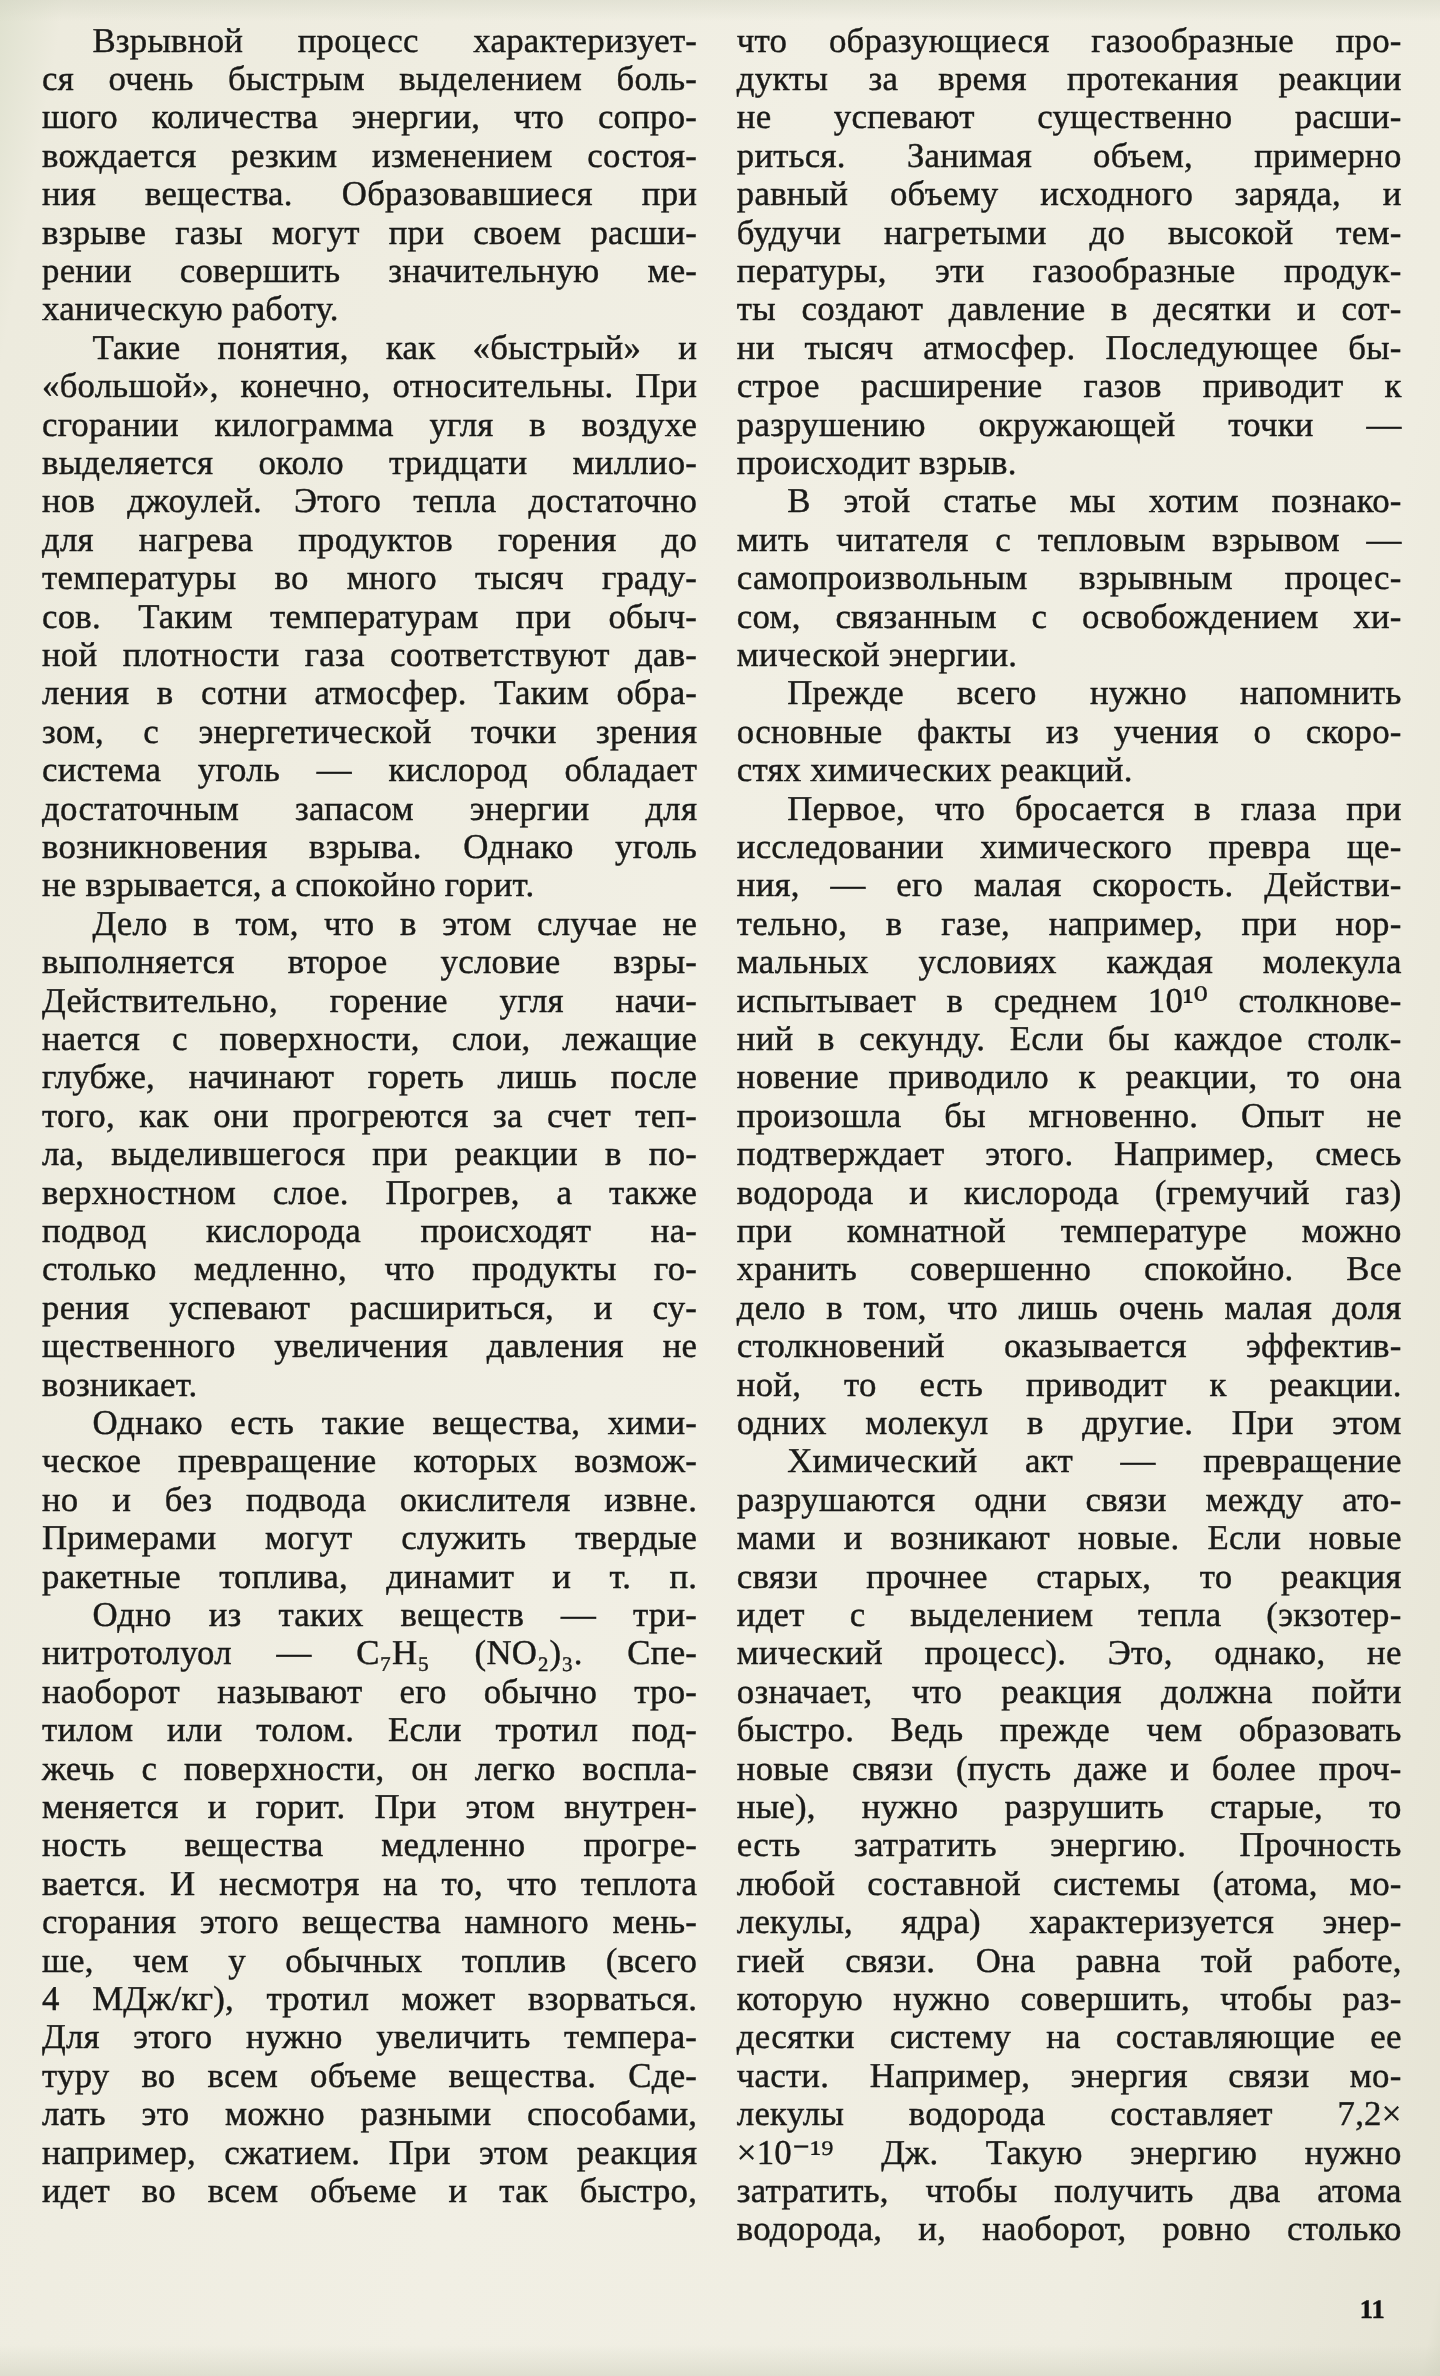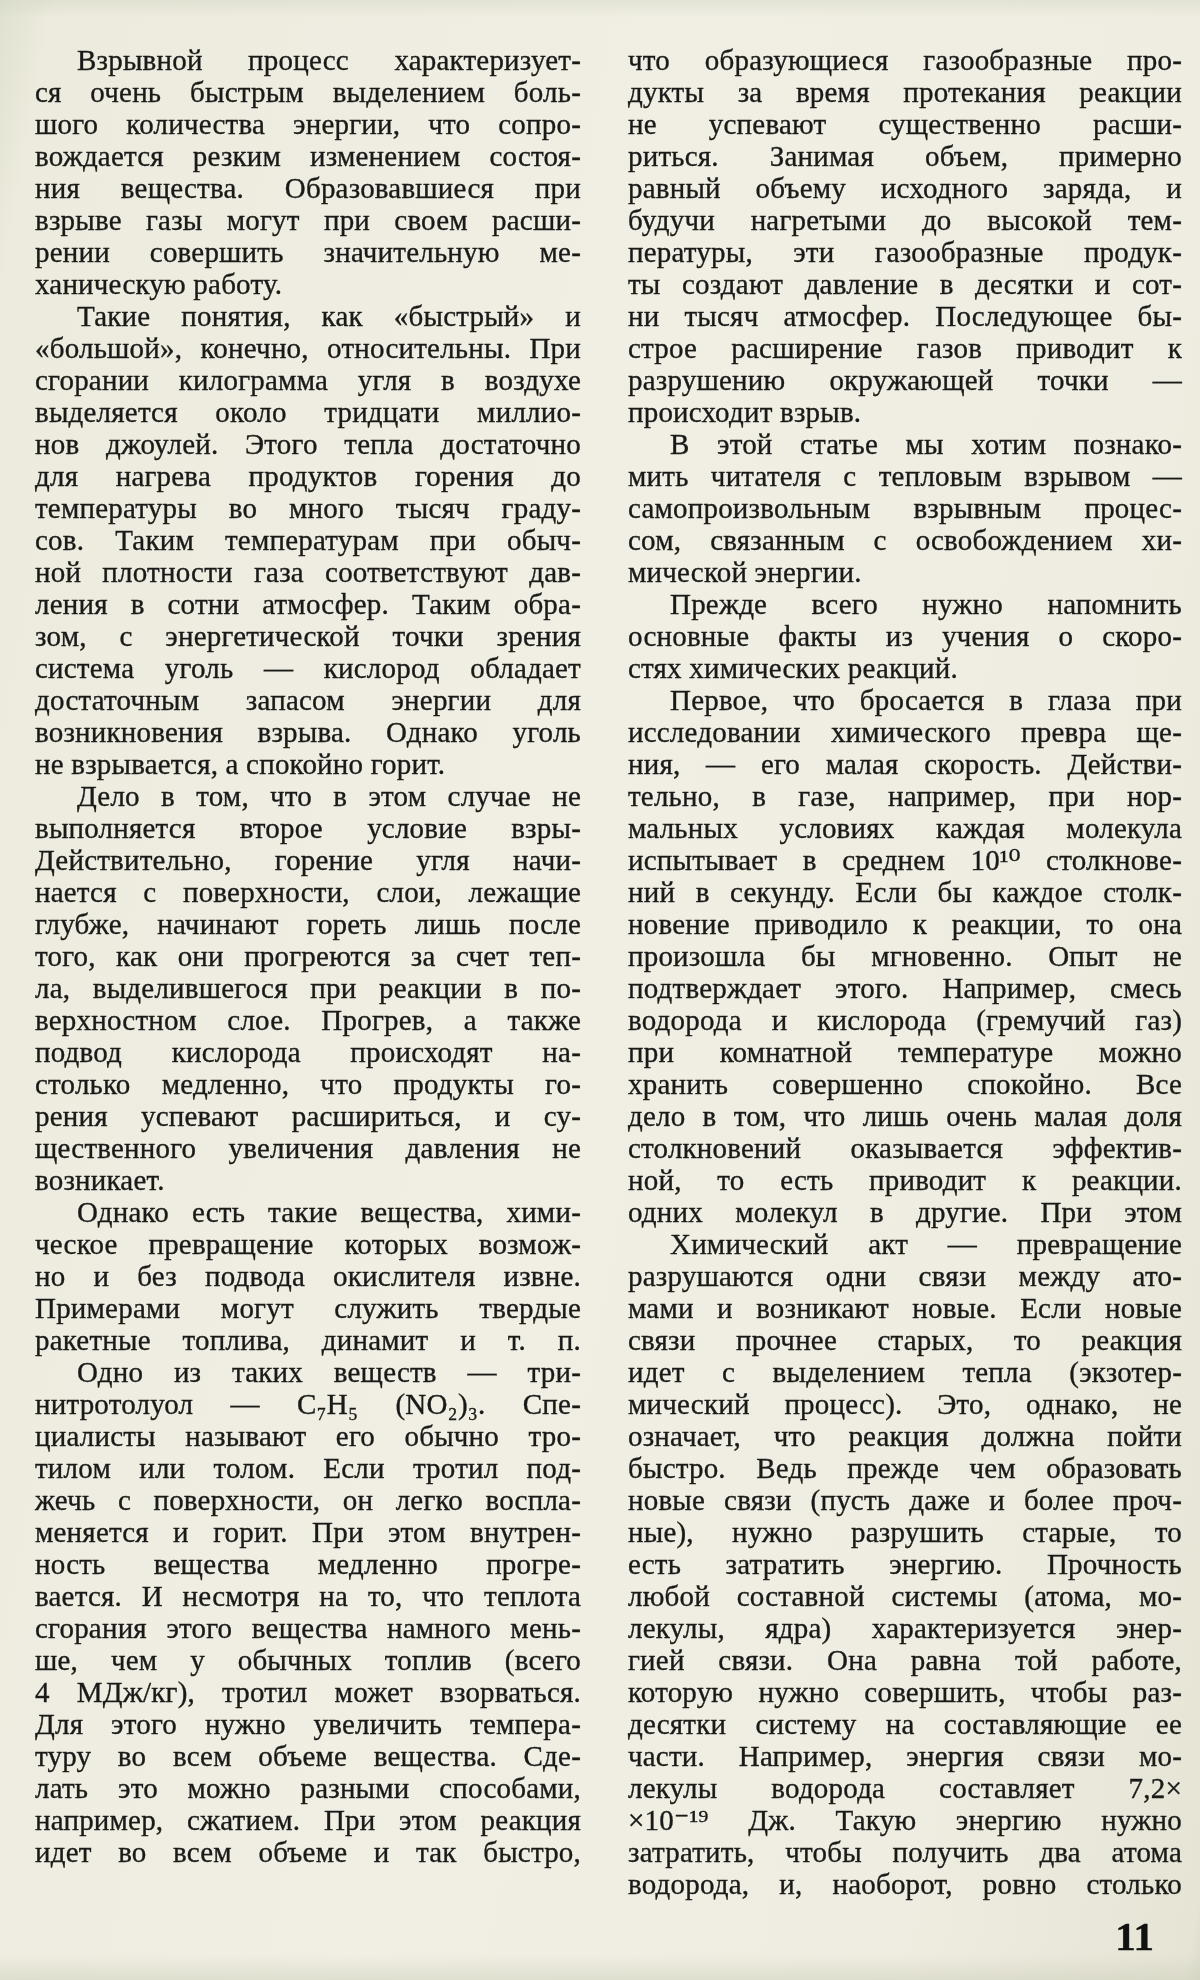--- a/index.html
+++ b/index.html
@@ -10,43 +10,43 @@
   }
   .page{
     position:relative;width:1200px;height:1980px;overflow:hidden;
     background:
       linear-gradient(180deg, rgba(210,212,195,.45) 0, rgba(240,238,227,0) 18px),
       linear-gradient(0deg, rgba(205,207,188,.5) 0, rgba(240,238,227,0) 26px),
       linear-gradient(100deg, #dfe1cf 0, #edebde 3.5%, #f1efe4 45%, #efede1 80%, #e6e4d5 99%, #dcdccb 100%);
   }
   .columns{
     display:flex;
-    padding:44px 0 0 35px;
-    gap:47px;
+    padding:18px 0 0 35px;
+    gap:33px;
   }
   .col{width:546px;}
   .col.right{width:554px;}
   .line{
     height:32px;
     font-size:29px;
     line-height:32px;
     color:#1a1a18;
     -webkit-text-stroke:0.35px #1a1a18;
     text-align:justify;
     text-align-last:justify;
     letter-spacing:0.2px;
     white-space:nowrap;
   }
   .line.end{text-align-last:left;white-space:normal;}
   .line.indent{text-indent:42px;}
   .page-number{
     position:absolute;
     top:1912px;
     right:46px;
-    font-size:41px;
+    font-size:22px;
     font-weight:bold;
     color:#111;
     -webkit-text-stroke:0.4px #111;
   }
 </style>
 </head>
 <body>
 
 <div class="page">
   <div class="columns">
@@ -87,21 +87,21 @@
         <div class="line">рения успевают расшириться, и су-</div>
         <div class="line">щественного увеличения давления не</div>
         <div class="line end">возникает.</div>
         <div class="line indent">Однако есть такие вещества, хими-</div>
         <div class="line">ческое превращение которых возмож-</div>
         <div class="line">но и без подвода окислителя извне.</div>
         <div class="line">Примерами могут служить твердые</div>
         <div class="line">ракетные топлива, динамит и т. п.</div>
         <div class="line indent">Одно из таких веществ — три-</div>
         <div class="line">нитротолуол — C₇H₅ (NO₂)₃. Спе-</div>
-        <div class="line">циалисты называют его обычно тро-</div>
+        <div class="line">наоборот называют его обычно тро-</div>
         <div class="line">тилом или толом. Если тротил под-</div>
         <div class="line">жечь с поверхности, он легко воспла-</div>
         <div class="line">меняется и горит. При этом внутрен-</div>
         <div class="line">ность вещества медленно прогре-</div>
         <div class="line">вается. И несмотря на то, что теплота</div>
         <div class="line">сгорания этого вещества намного мень-</div>
         <div class="line">ше, чем у обычных топлив (всего</div>
         <div class="line">4 МДж/кг), тротил может взорваться.</div>
         <div class="line">Для этого нужно увеличить темпера-</div>
         <div class="line">туру во всем объеме вещества. Сде-</div>

